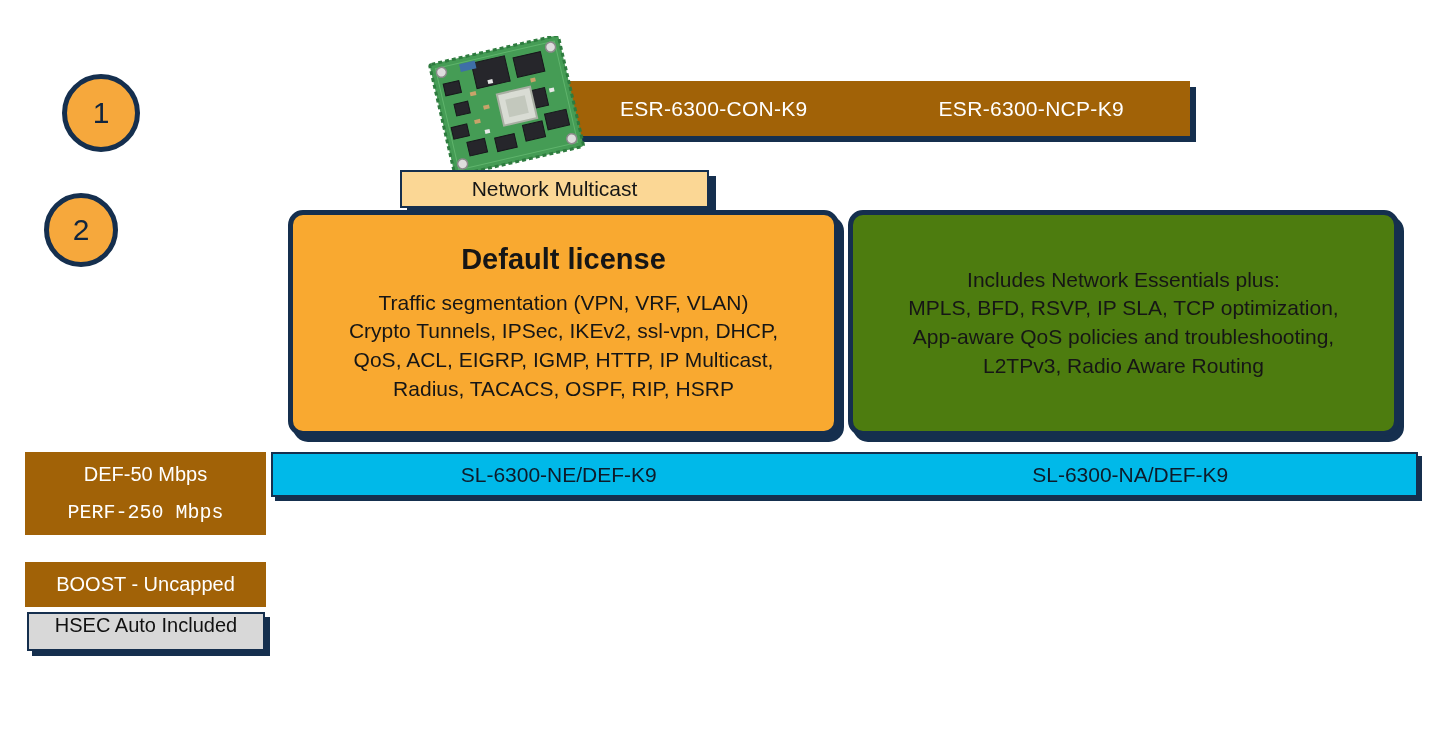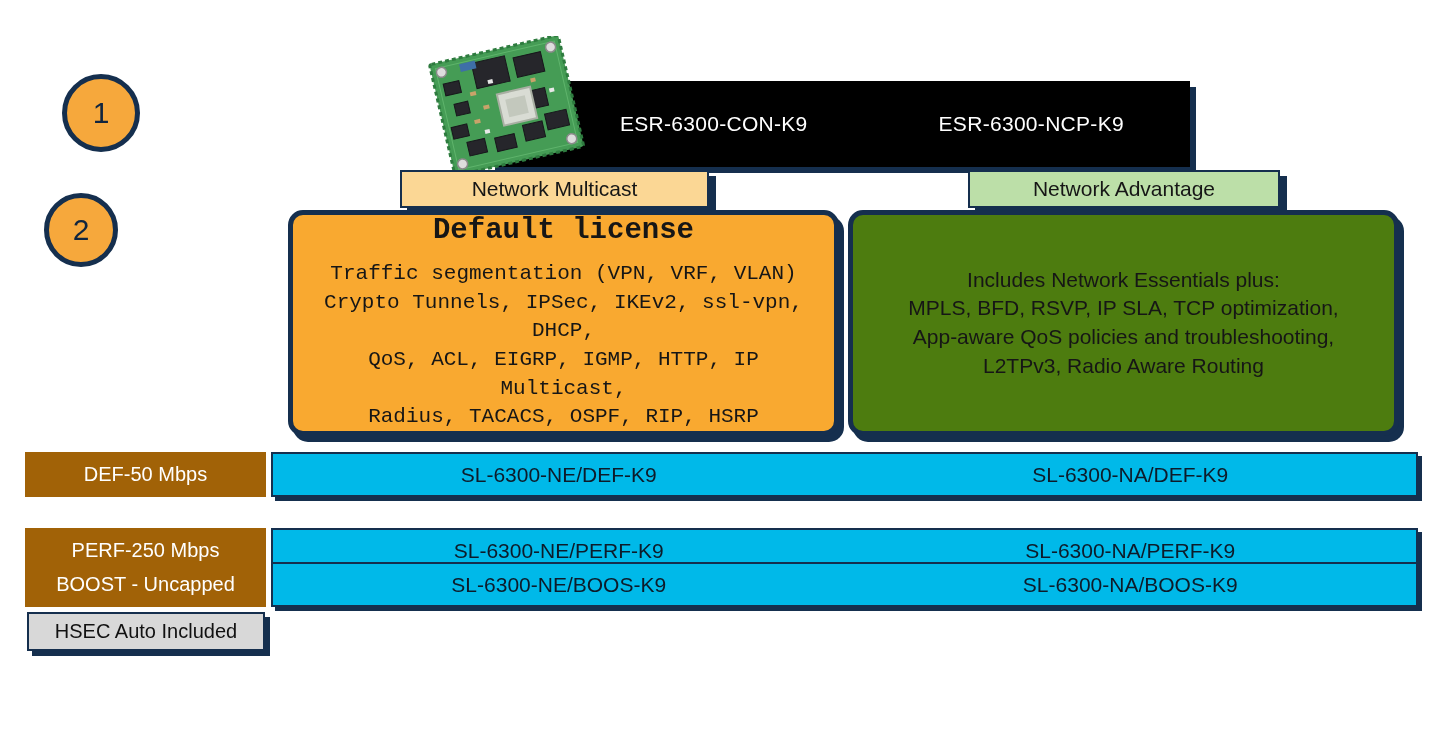--- a/index.html
+++ b/index.html
@@ -11,22 +11,22 @@
   .step-circle {
     position:absolute; border-radius:50%;
     background:#F6A83C; border:5px solid #152F4E;
     display:flex; align-items:center; justify-content:center;
     font-size:30px; color:#10253F;
   }
   .step-1 { left:62px; top:74px; width:78px; height:78px; }
   .step-2 { left:44px; top:193px; width:74px; height:74px; }
 
   .blue-bar {
-    position:absolute; left:489px; top:81px; width:701px; height:86px;
-    background:#000000; box-shadow:6px 6px 0 #152F4E;
+    position:absolute; left:489px; top:81px; width:701px; height:55px;
+    background:#a16207; box-shadow:6px 6px 0 #152F4E;
     display:flex; align-items:center; padding-left:66px;
     color:#ffffff; font-size:21px; letter-spacing:.3px;justify-content:flex-end;
   }
   .blue-bar span { flex:1; text-align:center; }
 
   .pcb-wrap { position:absolute; left:424px; top:36px; width:170px; height:142px; }
 
   .tier-header {
     position:absolute; top:170px; height:38px;
     border:2px solid #152F4E; box-shadow:7px 6px 0 #152F4E;
@@ -35,44 +35,44 @@
   }
   .tier-ne { left:400px; width:309px; background:#FBD795; }
   .tier-na { left:968px; width:312px; background:#BCDFA8; }
 
   .license-box {
     position:absolute; top:210px; height:226px;
     border:5px solid #152F4E; border-radius:15px; box-shadow:5px 6px 0 #152F4E;
     display:flex; flex-direction:column; align-items:center; justify-content:center;
     text-align:center; color:#161616; padding:10px 14px;
   }
-  .box-orange { left:288px; width:551px; background:#F9A930;font-family:Liberation Mono, monospace; }
+  .box-orange { left:288px; width:551px; background:#F9A930; }
   .box-green  { left:848px; width:551px; background:#4d7c0f; }
   .box-title  { font-size:29px; font-weight:bold; margin-bottom:13px; }
   .box-body   { font-size:21px; line-height:1.36; white-space:pre-line; }
 
   .row-label {
     position:absolute; left:25px; width:241px; height:45px;
     background:#a16207; color:#ffffff;
     display:flex; align-items:center; justify-content:center; font-size:20px;
   }
   .sku-bar {
     position:absolute; left:271px; width:1147px; height:45px;
     background:#00B9E9; border:2px solid #152F4E; box-shadow:4px 4px 0 #152F4E;
     display:flex; color:#0D1B2A; font-size:21px;
   }
   .sku-bar span { flex:1; display:flex; align-items:center; justify-content:center; }
   .row-y1 { top:452px; }
-  .row-y2 { top:528px; }
+  .row-y2 { top:490px;font-family:Liberation Mono, monospace; }
   .row-y3 { top:562px; }
 
   .hsec-note {
     position:absolute; left:27px; top:612px; width:238px; height:39px;
     background:#D8D8D8; border:2px solid #152F4E; box-shadow:5px 5px 0 #152F4E;
-    display:flex; align-items:center; justify-content:center;
+    display:flex; align-items:flex-start; justify-content:center;
     font-size:20px; color:#111111;
   }
 </style>
 </head>
 <body>
 
 <div class="canvas">
 
   <div class="step-circle step-1">
     <span>1</span>
@@ -119,23 +119,20 @@
         <rect x="56" y="88" width="5" height="4" fill="#E8E8E8"></rect>
         <rect x="112" y="48" width="5" height="4" fill="#C9A36A"></rect>
         <rect x="128" y="62" width="5" height="4" fill="#E8E8E8"></rect>
       </g>
     </svg>
   </div>
 
   <div class="tier-header tier-ne">
     <span>Network Multicast</span>
   </div>
-  <div class="tier-header tier-na">
-    <span>Network Advantage</span>
-  </div>
 
   <div class="license-box box-orange">
     <div class="box-title">Default license</div>
     <div class="box-body">Traffic segmentation (VPN, VRF, VLAN)
 Crypto Tunnels, IPSec, IKEv2, ssl-vpn, DHCP,
 QoS, ACL, EIGRP, IGMP, HTTP, IP Multicast,
 Radius, TACACS, OSPF, RIP, HSRP</div>
   </div>
   <div class="license-box box-green">
     <div class="box-body">Includes Network Essentials plus:
@@ -148,30 +145,22 @@
     <span>DEF-50 Mbps</span>
   </div>
   <div class="sku-bar row-y1">
     <span>SL-6300-NE/DEF-K9</span>
     <span>SL-6300-NA/DEF-K9</span>
   </div>
 
   <div class="row-label row-y2">
     <span>PERF-250 Mbps</span>
   </div>
-  <div class="sku-bar row-y2">
-    <span>SL-6300-NE/PERF-K9</span>
-    <span>SL-6300-NA/PERF-K9</span>
-  </div>
 
   <div class="row-label row-y3">
     <span>BOOST - Uncapped</span>
-  </div>
-  <div class="sku-bar row-y3">
-    <span>SL-6300-NE/BOOS-K9</span>
-    <span>SL-6300-NA/BOOS-K9</span>
   </div>
 
   <div class="hsec-note">
     <span>HSEC Auto Included</span>
   </div>
 
 </div>
 
 </body></html>

